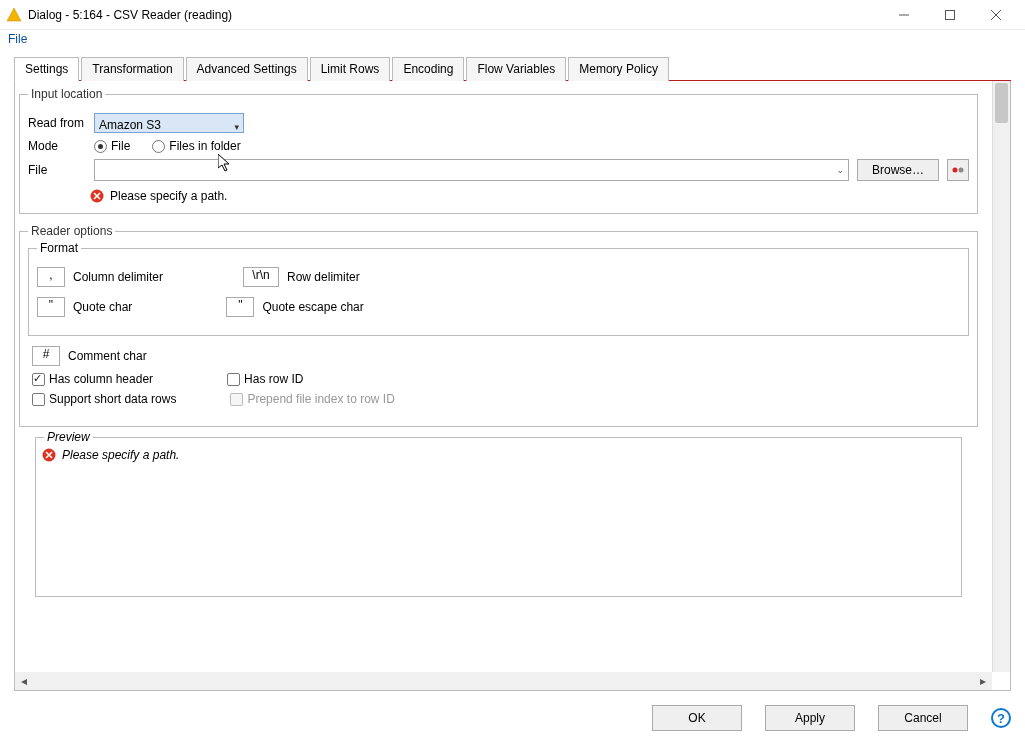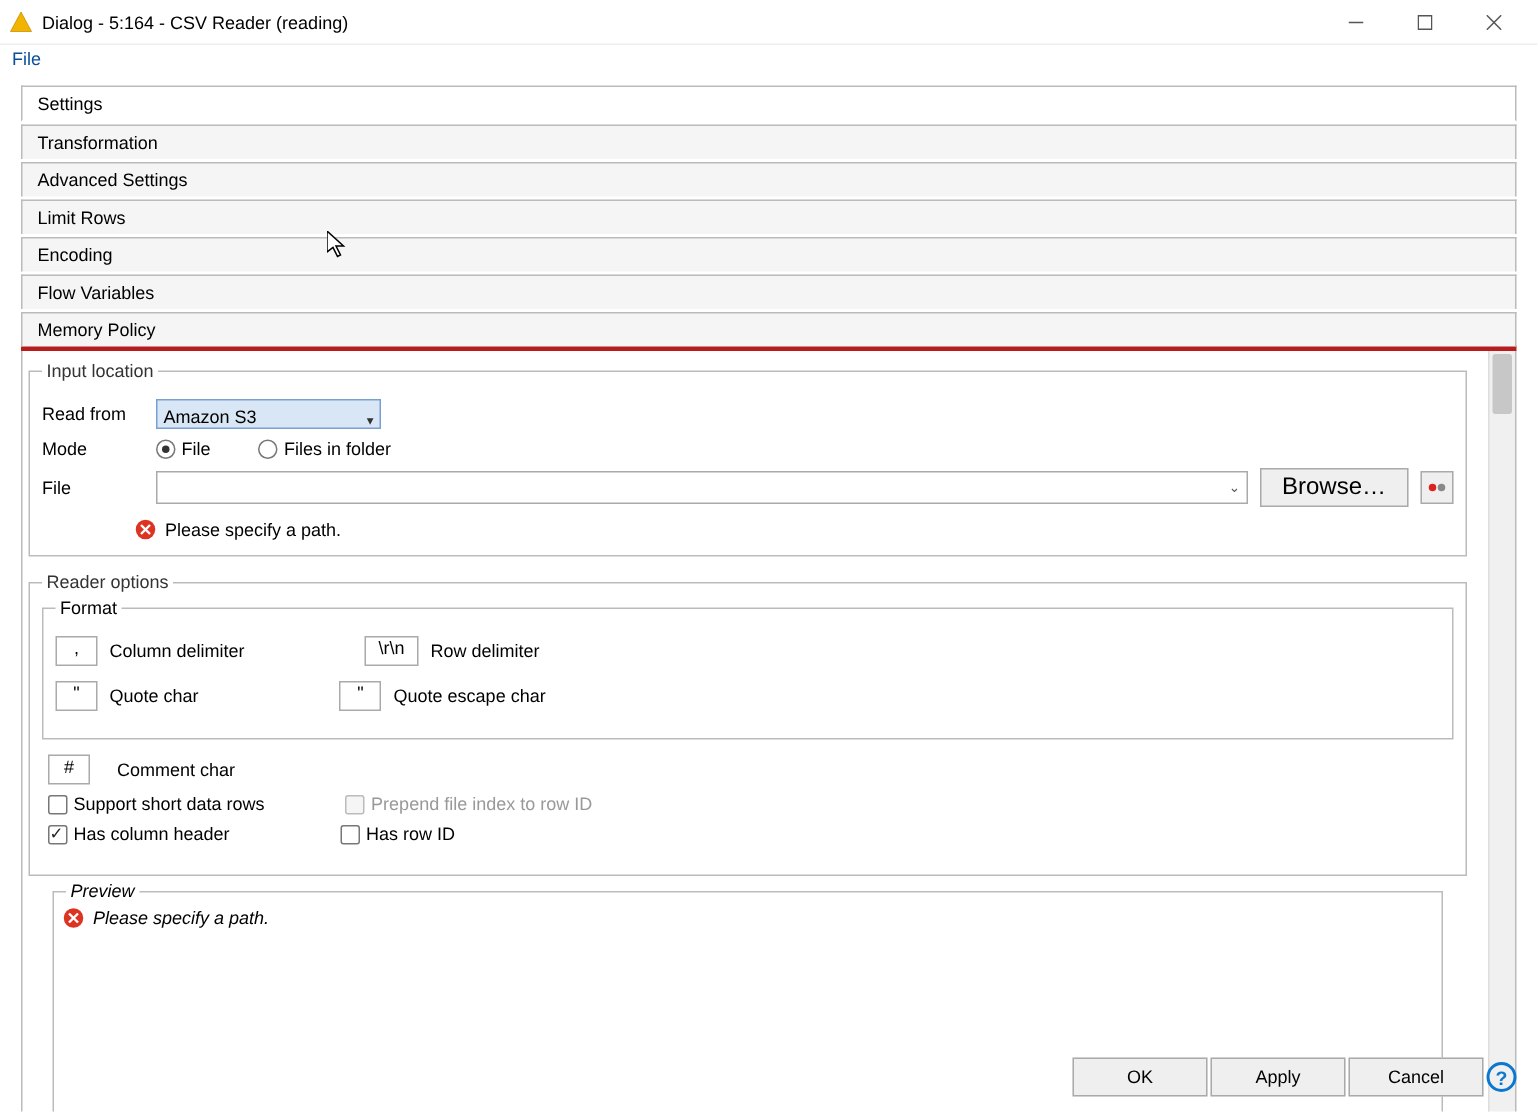--- a/index.html
+++ b/index.html
@@ -34,24 +34,23 @@
     color: #666;
   }
   .menubar {
     padding: 2px 8px 4px;
     font-size: 12px;
     color: #0a4e9b;
   }
   .menubar span { color: #0a4e9b; }
   .tabs {
     display: flex;
-    border-bottom: 4px solid #b91c1c;
+    border-bottom: 1px solid #b91c1c;
     margin: 6px 14px 0;
     gap: 2px;
-    flex-direction: column;
   }
   .tab {
     border: 1px solid #bbb;
     border-bottom: none;
     padding: 4px 10px;
     background: #f5f5f5;
     position: relative;
     top: 1px;
     cursor: default;
     font-size: 12px;
@@ -112,21 +111,21 @@
   }
   fieldset.group > legend {
     font-size: 12px;
     padding: 0 3px;
     color: #333;
   }
   .row {
     display: flex;
     align-items: center;
     margin: 6px 0;
-    gap: 18px;
+    gap: 8px;
   }
   .lbl { width: 58px; }
   .select {
     border: 1px solid #7a9fd1;
     background: #d8e6f5;
     height: 20px;
     display: flex;
     align-items: flex-end;
     padding: 0 4px;
     width: 150px;
@@ -174,21 +173,21 @@
     height: 22px;
     display:flex; align-items:center;
     justify-content: flex-end;
     padding: 0 4px;
   }
   .combo .tri { font-size:9px; color:#555; }
   .button {
     border: 1px solid #aaa;
     background: #efefef;
     padding: 3px 14px;
-    font-size:16px;
+    font-size:12px;
     cursor: default;
   }
   .err-row {
     display:flex; align-items:center;
     gap: 6px;
     margin: 8px 0 0 62px;
   }
   .err-icon {
     width:14px; height:14px;
   }
@@ -232,21 +231,21 @@
   }
   .preview-inner {
     padding: 10px 6px;
     display:flex; align-items:center; gap:6px;
   }
   .footer-bar {
     position: absolute;
     bottom: 10px;
     right: 14px;
     display:flex;
-    gap: 2px;
+    gap: 23px;
     align-items:center;
   }
   .footer-btn {
     width: 90px;
     border:1px solid #aaa;
     background:#efefef;
     padding: 5px 0;
     text-align:center;
   }
   .help-circle {
@@ -400,38 +399,38 @@
           </div>
         </div>
       </div>
 
       <div class="row" style="margin-left:4px;">
         <div class="small-input">#</div>
         <span>Comment char</span>
       </div>
 
       <div class="row" style="margin-left:4px; gap:40px;">
+        <span class="check sel">
+          <span class="box"></span>
+          <span>Has column header</span>
+        </span>
+        <span class="check" style="margin-left:20px;">
+          <span class="box"></span>
+          <span>Has row ID</span>
+        </span>
+      </div>
+
+      <div class="row" style="margin-left:4px; gap:40px;">
         <span class="check">
           <span class="box"></span>
           <span>Support short data rows</span>
         </span>
         <span class="check disabled">
           <span class="box"></span>
           <span>Prepend file index to row ID</span>
-        </span>
-      </div>
-
-      <div class="row" style="margin-left:4px; gap:40px;">
-        <span class="check sel">
-          <span class="box"></span>
-          <span>Has column header</span>
-        </span>
-        <span class="check" style="margin-left:20px;">
-          <span class="box"></span>
-          <span>Has row ID</span>
         </span>
       </div>
     </fieldset>
 
     <div class="preview-box">
       <span class="plegend">Preview</span>
       <div class="preview-inner">
         <span class="err-icon">
           <svg viewBox="0 0 14 14">
               <circle cx="7" cy="7" r="6.5" fill="#d32"></circle>

